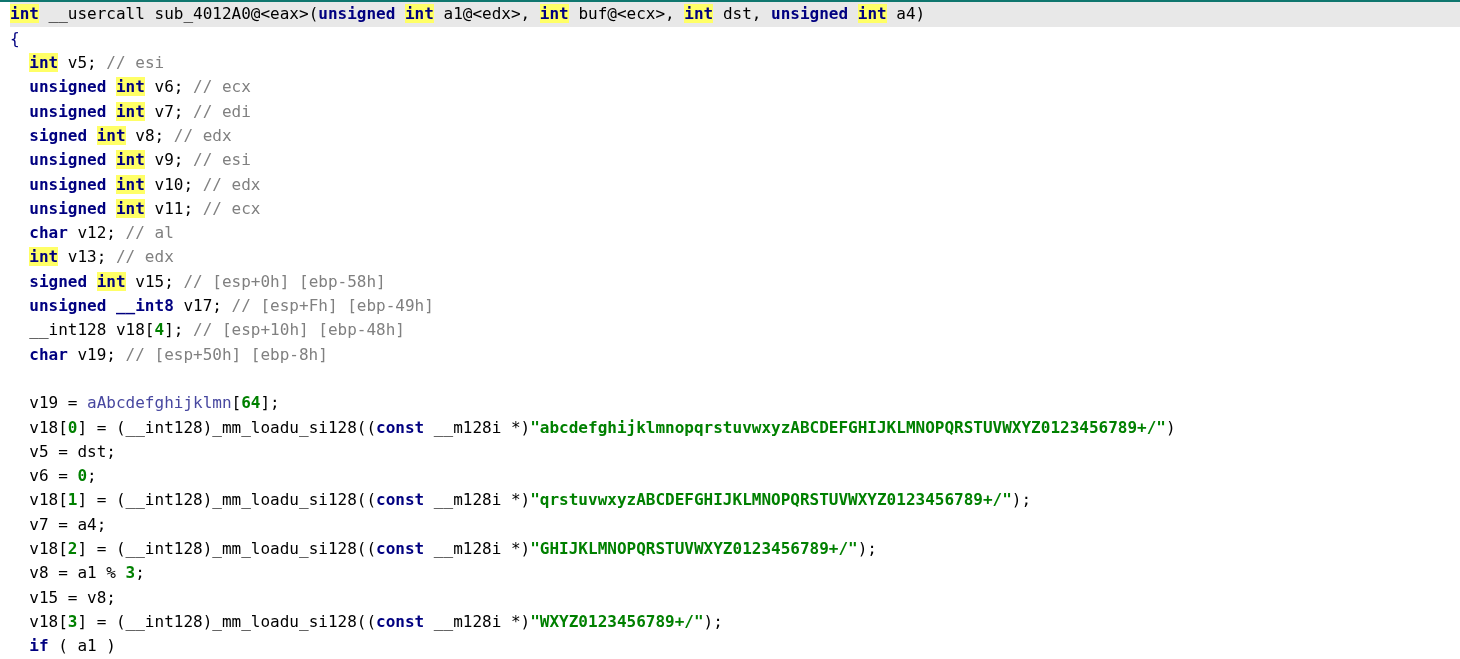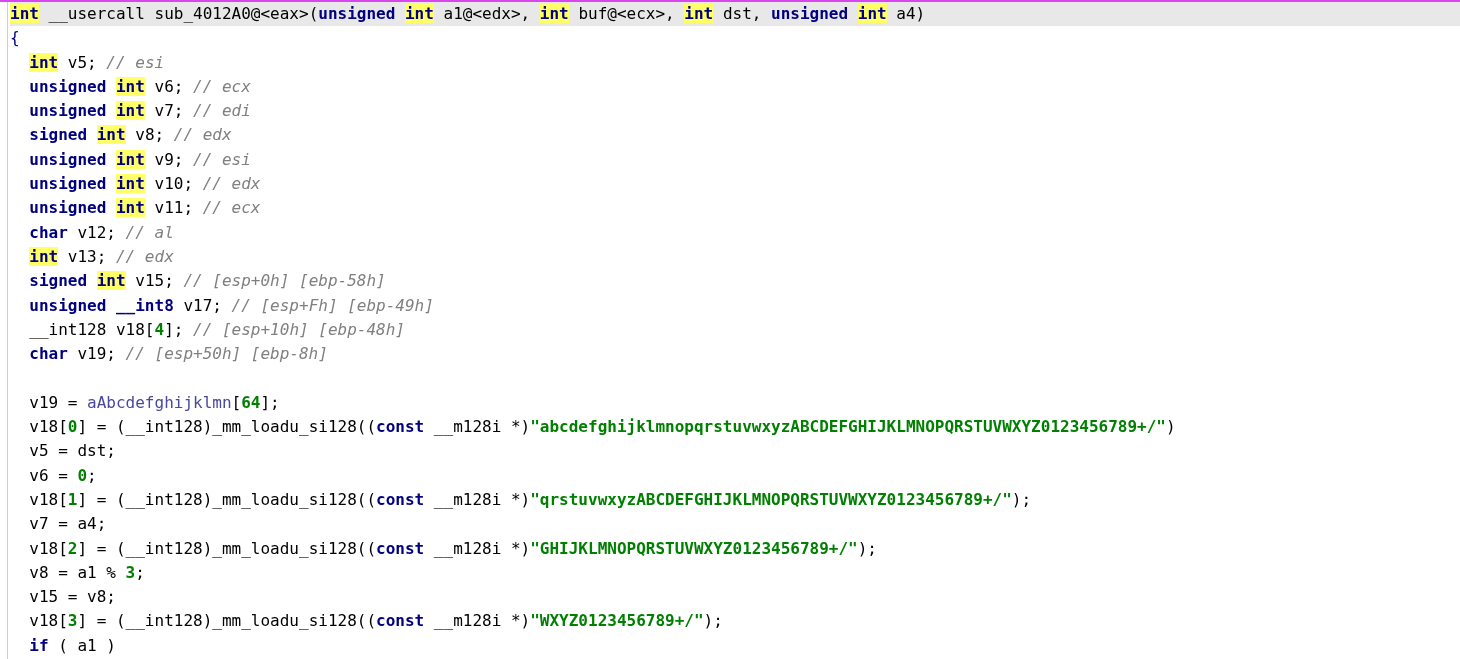--- a/index.html
+++ b/index.html
@@ -9,21 +9,22 @@
     overflow: hidden;
     background: #ffffff;
     font-family: Consolas, "Lucida Console", monospace;
     font-size: 16px;
     line-height: 24.3px;
   }
   .root {
     display: flex;
     width: 100%;
     height: 100%;
-    border-top: 2px solid #d946ef;
+    border-top: 2px solid #0f766e;
+    align-items: center;
   }
   .gutter {
     width: 8px;
     background: #ffffff;
     border-right: 1px solid #d0d0d0;
     flex-shrink: 0;
   }
   .code {
     flex: 1;
     white-space: pre;
@@ -37,21 +38,21 @@
   .line.sig {
     background: #e8e8e8;
   }
   .hl {
     background: #ffff66;
     color: #000080;
     font-weight: bold;
   }
   .kw { color: #000080; font-weight: bold; }
   .var { color: #4848a0; margin-top: 48px; }
-  .comment { color: #808080; font-style: italic; }
+  .comment { color: #808080; }
   .num { color: #008000; font-weight: bold;}
   .str { color: #008000; font-weight: bold;}
   .brace { color: #000080; }
   .plain { color: #000000; }
 </style>
 </head>
 <body>
 
 <div class="root">
   <div class="gutter"></div>

